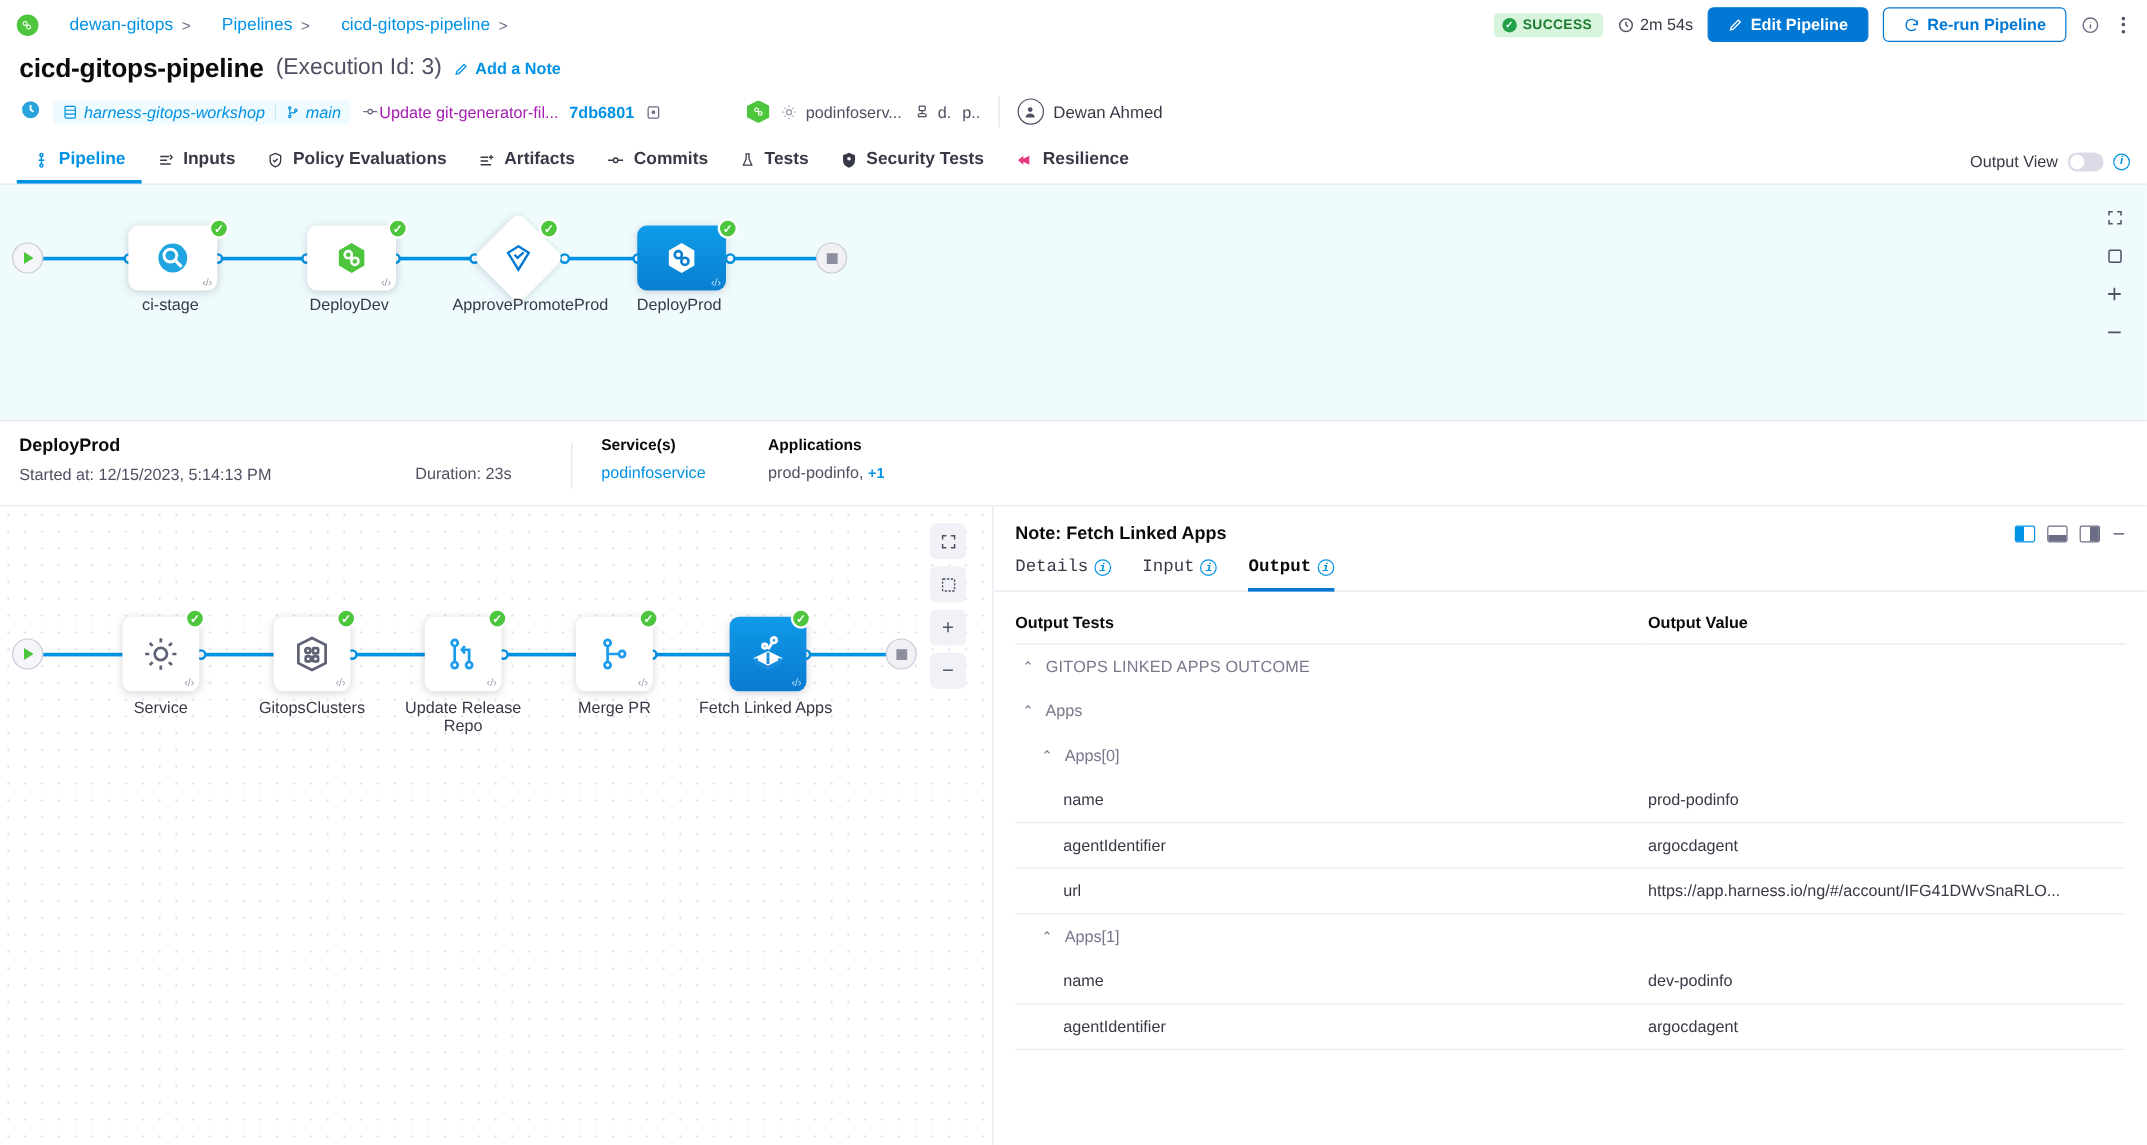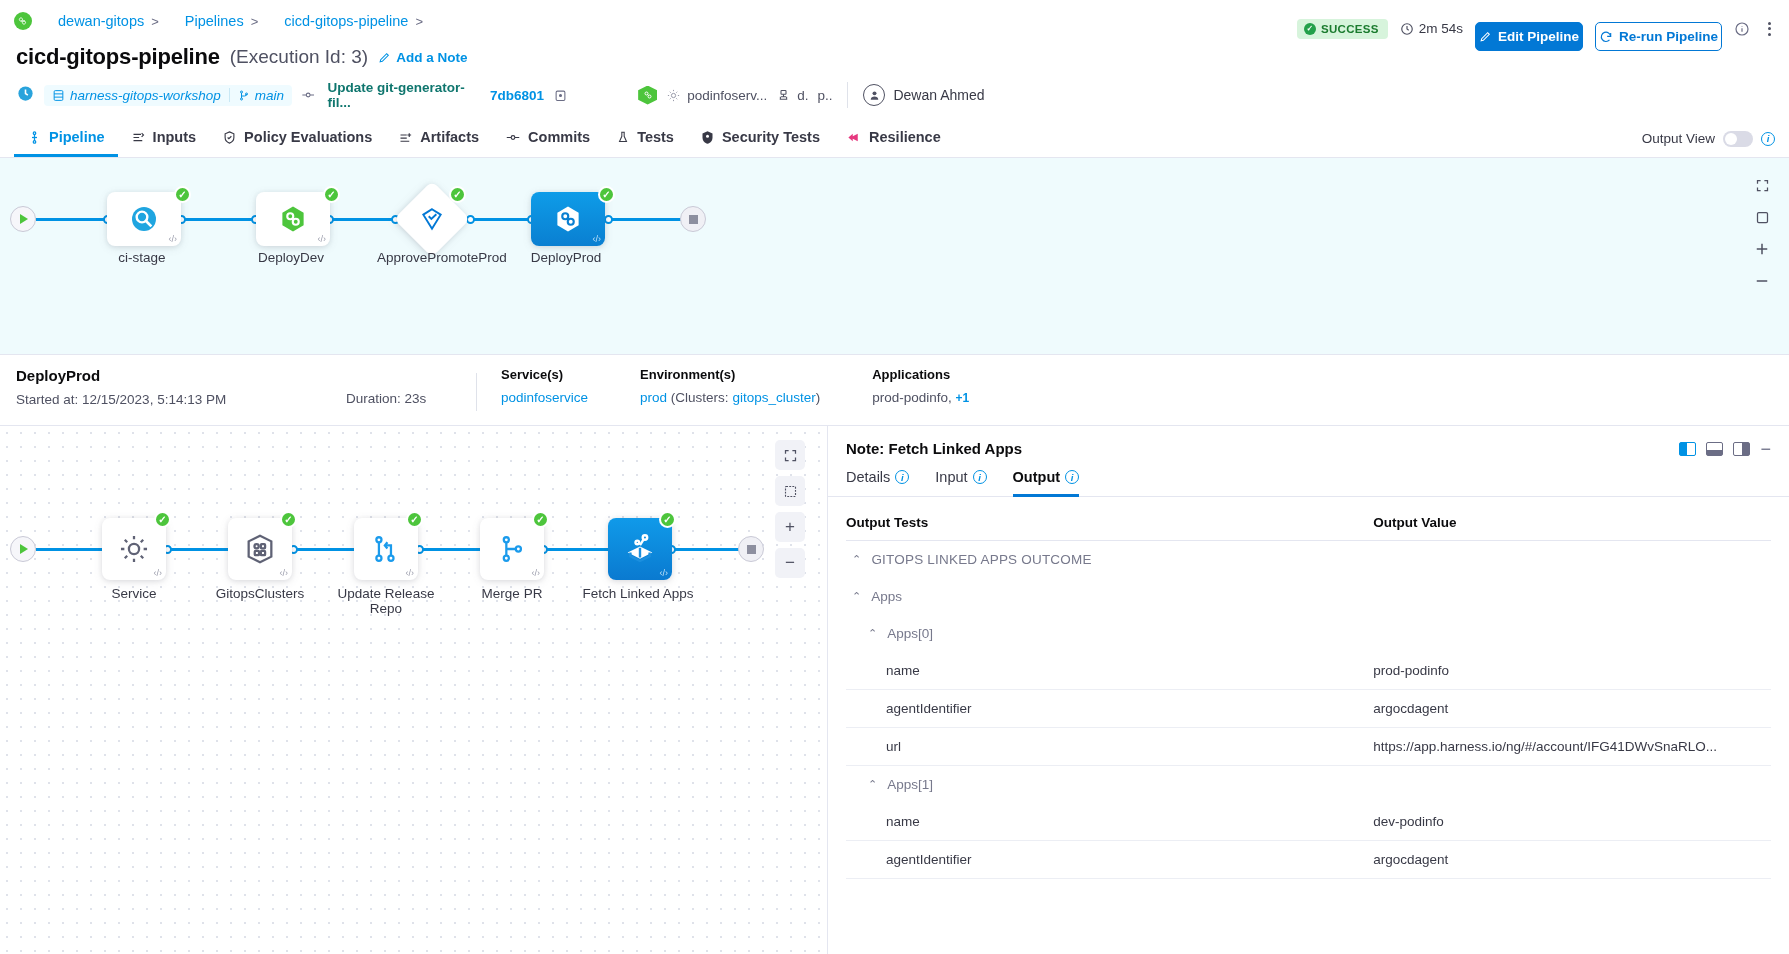--- a/index.html
+++ b/index.html
@@ -22,39 +22,39 @@
   }
   .harness-badge svg{ width:12px;height:12px; }
   .topright{ position:absolute; right:12px; top:6px; display:flex; align-items:center; gap:12px; }
   .pill-success{
     background:#d7f4dc; color:#1b7b2e; font-size:11.5px; font-weight:700;
     letter-spacing:.3px; padding:4px 9px 4px 7px; border-radius:4px;
     display:flex; align-items:center; gap:5px;
   }
   .dot-check{ width:12px;height:12px;border-radius:50%;background:#23a04a;display:inline-flex;align-items:center;justify-content:center;color:#fff;font-size:8px;}
   .dur{ display:flex;align-items:center;gap:5px;font-size:13.5px;color:#383946; }
-  .btn{ font-size:13.5px; border-radius:5px; padding:6px 3px; display:flex;align-items:center;gap:6px; cursor:pointer; font-weight:600;margin-top:16px; }
+  .btn{ font-size:13.5px; border-radius:5px; padding:6px 16px; display:flex;align-items:center;gap:6px; cursor:pointer; font-weight:600; }
   .btn-primary{ background:#0278d5; color:#fff; border:1px solid #0278d5; }
   .btn-outline{ background:#fff; color:#0278d5; border:1px solid #0278d5; }
   .icon-btn{ color:#6b6d85; cursor:pointer; display:flex;align-items:center; }
   .kebab{ display:flex;flex-direction:column;gap:2.5px;align-items:center;cursor:pointer;padding:2px 6px; }
   .kebab i{ width:3px;height:3px;border-radius:50%;background:#4f5162;display:block; }
 
   
   .titlerow{ display:flex; align-items:center; gap:10px; padding:2px 16px 4px; }
   .page-title{ font-size:22px; font-weight:700; letter-spacing:-.2px; }
   .exec-id{ font-size:19px; color:#4f5162; }
   .addnote{ color:#0092e4; font-size:13.5px; font-weight:600; display:flex;align-items:center;gap:5px; cursor:pointer; }
 
   
   .metarow{ display:flex; align-items:center; gap:9px; padding:6px 16px 10px; font-size:13.5px; }
   .chipgroup{ display:flex;align-items:center; background:#effbff; border-radius:4px; padding:3px 8px; gap:8px; }
   .chip-link{ color:#0092e4; display:flex;align-items:center;gap:5px; cursor:pointer;font-style:italic; }
   .chip-div{ width:1px;height:14px;background:#c9e8f5; }
-  .commitmsg{ color:#0f766e; display:flex; align-items:center; gap:12px; max-width:180px;font-weight:bold; }
+  .commitmsg{ color:#a21caf; display:flex; align-items:center; gap:0; max-width:180px; }
   .sha{ color:#0092e4; font-weight:600; cursor:pointer; }
   .meta-sep{ width:1px;height:26px;background:#dfe2ea; margin:0 6px; }
   .user{ display:flex;align-items:center;gap:8px;color:#383946;font-size:14px; }
   .avatar{ width:22px;height:22px;border-radius:50%;border:1.5px solid #4f5162;display:flex;align-items:center;justify-content:center;}
   .svcchip{ display:flex;align-items:center;gap:6px;color:#4f5162; }
   .hexgreen{ width:19px;height:19px;background:#4dc53c;display:flex;align-items:center;justify-content:center;
              clip-path:polygon(50% 0,100% 25%,100% 75%,50% 100%,0 75%,0 25%); }
 
   
   .tabs{ display:flex; align-items:center; border-bottom:1px solid #e4e6f0; padding:0 14px; height:38px; position:relative;}
@@ -119,21 +119,21 @@
 
   
   .detail{ flex:1; display:flex; flex-direction:column; background:#fff; }
   .dhead{ display:flex;align-items:center;padding:14px 18px 0; }
   .dtitle{ font-size:15px;font-weight:700; }
   .dhead-right{ margin-left:auto;display:flex;align-items:center;gap:10px;color:#6b6d85; }
   .layicon{ width:17px;height:14px;border:1.5px solid #6b6d85;border-radius:2px;cursor:pointer;display:block; }
   .layicon.a{ background:linear-gradient(90deg,#0092e4 46%, #fff 46%); border-color:#0092e4;}
   .layicon.b{ background:linear-gradient(180deg,#fff 55%, #6b6d85 55%); }
   .layicon.c{ background:linear-gradient(90deg,#fff 52%, #6b6d85 52%); }
-  .dtabs{ display:flex;align-items:center;gap:26px;padding:12px 18px 0;border-bottom:1px solid #e4e6f0;}
+  .dtabs{ display:flex;align-items:center;gap:26px;padding:12px 18px 0;border-bottom:1px solid #e4e6f0;font-family:Liberation Mono, monospace;}
   .dtab{ display:flex;align-items:center;gap:5px;font-size:14.5px;color:#383946;padding-bottom:9px;
          border-bottom:3px solid transparent;cursor:pointer;margin-bottom:-1px; }
   .dtab.active{ font-weight:700;color:#0b0b0d;border-bottom-color:#0278d5; }
   .info{ width:14px;height:14px;border-radius:50%;border:1.2px solid #0092e4;color:#0092e4;
          font-size:9.5px;display:inline-flex;align-items:center;justify-content:center;font-style:italic;font-weight:700; }
   .tablewrap{ flex:1; overflow:hidden; padding:18px 18px 0; }
   table{ width:100%; border-collapse:collapse; }
   th{ text-align:left;font-size:13.5px;font-weight:700;color:#0b0b0d;padding:0 0 10px; }
   th.c2{ width:43%; }
   tr.hdr{ border-bottom:1px solid #e4e6f0; }
@@ -463,28 +463,20 @@
   </div>
   <div style="width:130px">
     <div class="sum-sub" style="margin-top:24px">Duration: 23s</div>
   </div>
   <div class="vsep"></div>
   <div class="sum-col">
     <div class="sum-lbl">Service(s)</div>
     <div class="sum-val lk">podinfoservice</div>
   </div>
   <div class="sum-col">
-    <div class="sum-lbl">Environment(s)</div>
-    <div class="sum-val">
-      <span class="lk">prod</span>
-      <span>(Clusters:</span>
-      <span class="lk">gitops_cluster</span><span>)</span>
-    </div>
-  </div>
-  <div class="sum-col">
     <div class="sum-lbl">Applications</div>
     <div class="sum-val">
       <span>prod-podinfo,</span>
       <span class="plus1">+1</span>
     </div>
   </div>
 </div>
 
 <div class="split">
 

